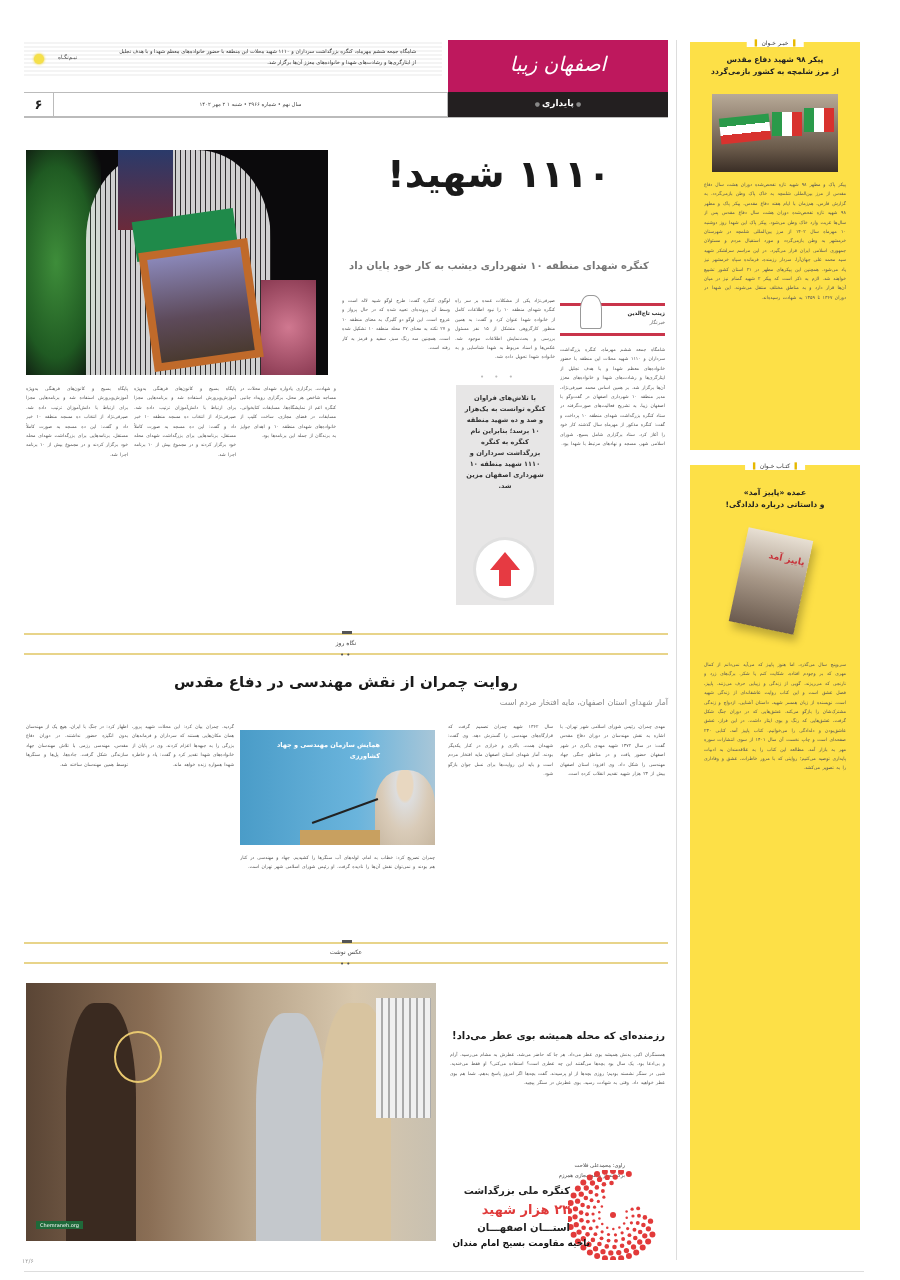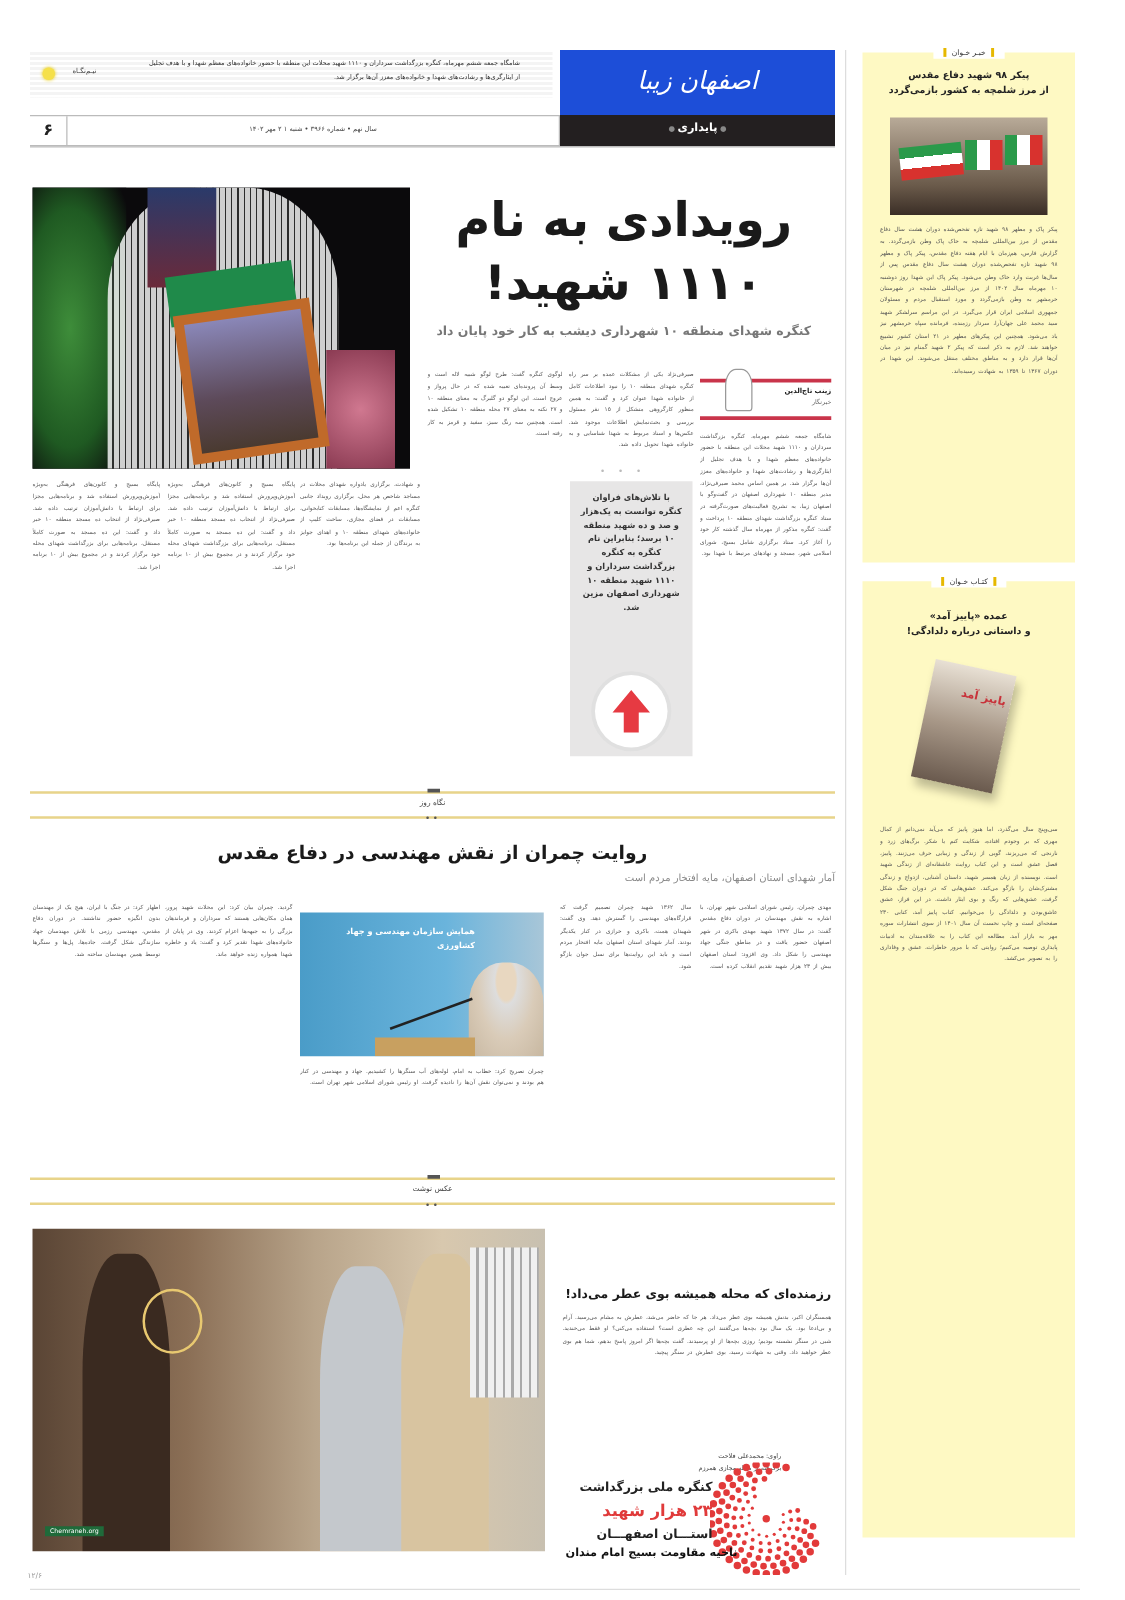--- a/index.html
+++ b/index.html
@@ -6,34 +6,34 @@
 html,body{width:900px;height:1280px;background:#fff;overflow:hidden}
 body{position:relative;font-family:"DejaVu Sans",sans-serif;color:#222;direction:rtl}
 .abs{position:absolute}
 .txtcol{font-size:4.6px;line-height:9.4px;color:#555;text-align:justify;overflow:hidden;word-spacing:1px}
 .sec-bar{position:absolute;left:24px;width:644px;height:22px}
 .sec-bar .ln{position:absolute;left:0;right:0;height:2px;background:#e8d48a}
 .sec-bar .ln.t{top:0}.sec-bar .ln.b{bottom:0}
 .sec-bar .lbl{position:absolute;left:0;right:0;top:6px;text-align:center;font-size:6px;color:#444}
 .sec-bar .tick{position:absolute;left:318px;top:-2px;width:10px;height:3px;background:#555}
 .sec-bar .dots{position:absolute;left:316px;bottom:-4px;font-size:7px;color:#555;letter-spacing:2px}
-.side-box{position:absolute;left:690px;width:170px;background:#fef9c3}
+.side-box{position:absolute;left:690px;width:170px;background:#fde047}
 .side-tag{position:absolute;left:50%;transform:translateX(-50%);top:-4px;background:#fff;padding:1px 8px;font-size:6px;color:#333;white-space:nowrap}
 .side-tag b{color:#e6b800}
 </style>
 </head>
 <body>
 
 <div class="abs" style="left:24px;top:40px;width:418px;height:38px;background:repeating-linear-gradient(#fff 0 2px,#f4f4f4 2px 4px);">
   <div class="abs" style="right:26px;top:6px;width:300px;font-size:5.2px;line-height:11px;color:#333;text-align:right">شامگاه جمعه ششم مهرماه، کنگره بزرگداشت سرداران و ۱۱۱۰ شهید محلات این منطقه با حضور خانواده‌های معظم شهدا و با هدف تجلیل از ایثارگری‌ها و رشادت‌های شهدا و خانواده‌های معزز آن‌ها برگزار شد.</div>
   <div class="abs" style="left:34px;top:14px;font-size:5.5px;color:#444">نیـم‌نگـاه</div>
   <div class="abs" style="left:10px;top:14px;width:10px;height:10px;border-radius:50%;background:#f5e04a;box-shadow:0 0 3px #e6c800"></div>
 </div>
 
-<div class="abs" style="left:448px;top:40px;width:220px;height:52px;background:#1d4ed8">
+<div class="abs" style="left:448px;top:40px;width:220px;height:52px;background:#be185d">
   <div class="abs" style="left:0;right:0;top:12px;text-align:center;font-family:'DejaVu Serif',serif;font-style:italic;font-size:20px;color:#fff">اصفهان زیبا</div>
 </div>
 <div class="abs" style="left:448px;top:92px;width:220px;height:25px;background:#231f20">
   <div class="abs" style="left:0;right:0;top:6px;text-align:center;font-size:9px;font-weight:bold;color:#fff">
     <span style="color:#888;font-size:6px">● </span><span>پایداری</span><span style="color:#888;font-size:6px"> ●</span>
   </div>
 </div>
 
 <div class="abs" style="left:24px;top:92px;width:424px;height:25px;border:1px solid #bbb;border-left:none;background:#fff">
   <div class="abs" style="left:0;top:0;width:30px;height:23px;border-right:1px solid #bbb;text-align:center;font-size:13px;font-weight:bold;line-height:23px;color:#222">۶</div>
@@ -46,21 +46,20 @@
   <div class="abs" style="left:60px;top:0;width:185px;height:225px;background:repeating-linear-gradient(90deg,#f2f2f2 0 4px,#333 4px 5px),#eee;opacity:.85;border-radius:40% 40% 0 0"></div>
   <div class="abs" style="left:92px;top:0;width:55px;height:80px;background:linear-gradient(#2a3a6a,#6b2a3a);"></div>
   <div class="abs" style="left:235px;top:130px;width:55px;height:95px;background:radial-gradient(circle,#d07890,#8a3a52);"></div>
   <div class="abs" style="left:108px;top:65px;width:102px;height:40px;background:#1f8a4a;transform:rotate(-8deg)"></div>
   <div class="abs" style="left:120px;top:95px;width:110px;height:120px;background:#c06a2a;transform:rotate(-8deg);padding:8px">
     <div style="width:100%;height:100%;background:linear-gradient(#8a87b8,#5d4a5a 60%,#4a3a30)"></div>
   </div>
 </div>
 
 <div class="abs" style="left:334px;top:150px;width:330px;text-align:center;font-family:'DejaVu Sans',sans-serif;font-weight:bold;color:#1a1a1a">
-  <div style="font-size:38px;line-height:52px">رویدادی به نام</div>
   <div style="font-size:38px;line-height:48px">۱۱۱۰ شهید!</div>
 </div>
 <div class="abs" style="left:334px;top:260px;width:330px;text-align:center;font-size:10px;font-weight:bold;color:#777">کنگره شهدای منطقه ۱۰ شهرداری دیشب به کار خود پایان داد</div>
 
 <div class="abs" style="left:560px;top:295px;width:105px;height:50px">
   <div class="abs" style="left:0;right:0;top:8px;height:3px;background:#c9344a"></div>
   <div class="abs" style="left:0;right:0;top:38px;height:3px;background:#c9344a"></div>
   <div class="abs" style="left:20px;top:0;width:22px;height:34px;background:#fff;border:1px solid #999;border-radius:40% 40% 10% 10%"></div>
   <div class="abs" style="right:0;top:15px;font-size:5.5px;font-weight:bold;color:#222">زینب تاج‌الدین</div>
   <div class="abs" style="right:0;top:24px;font-size:5px;color:#666">خبرنگار</div>

